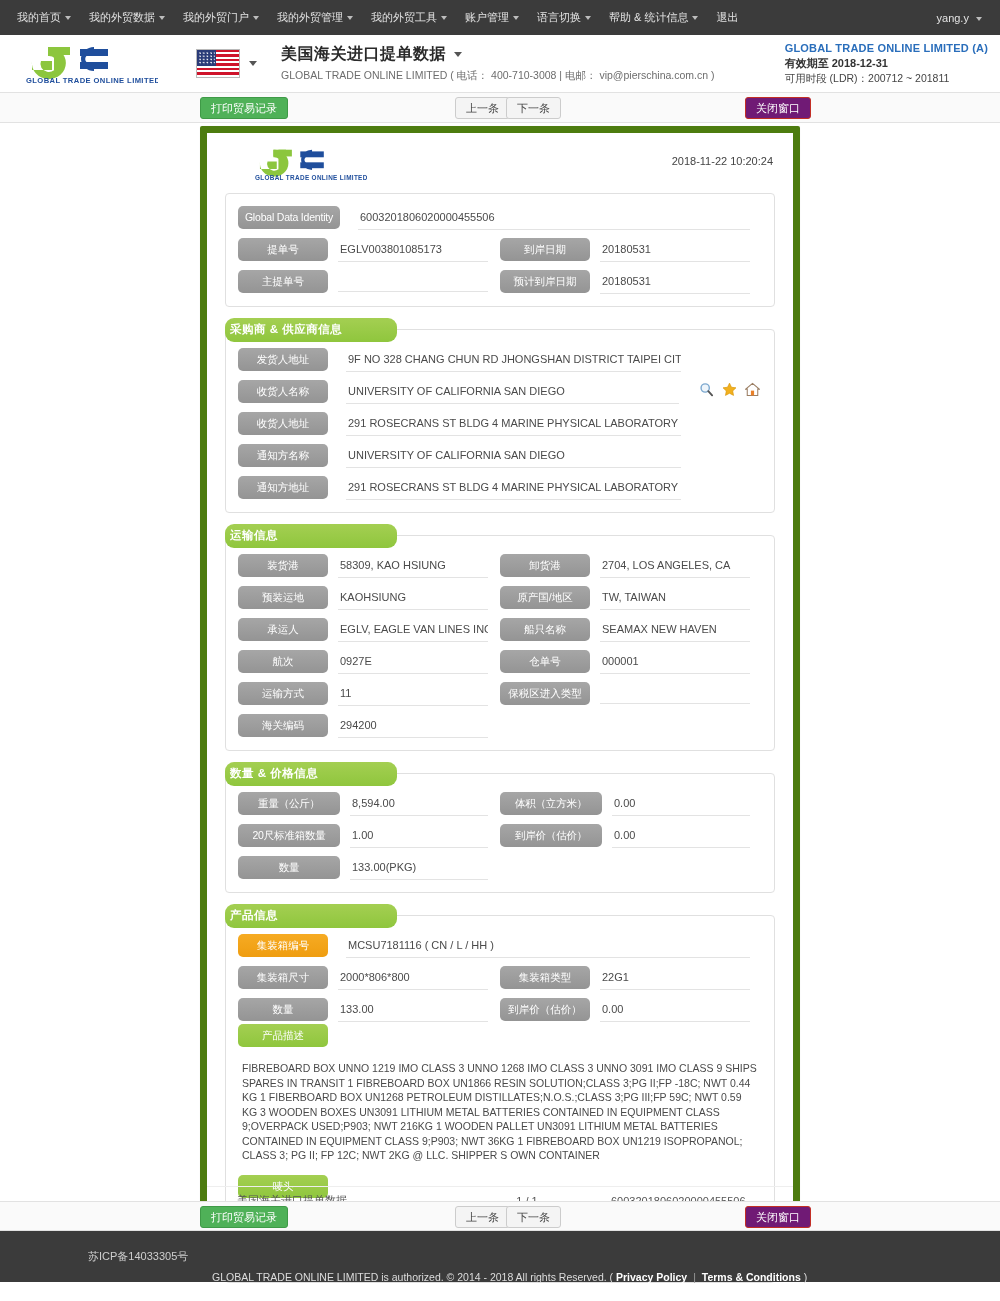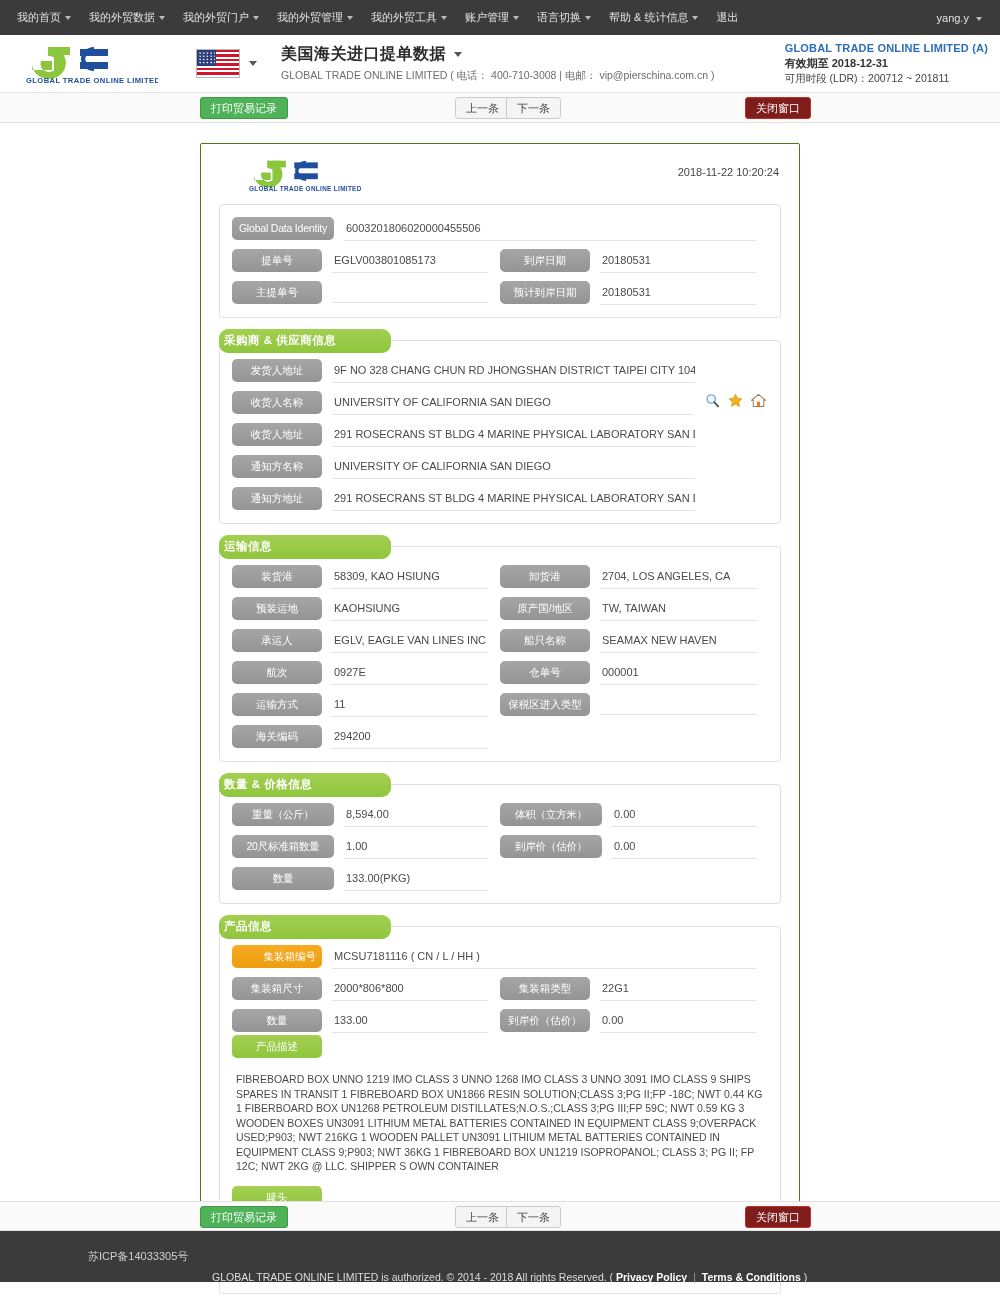--- a/index.html
+++ b/index.html
@@ -86,27 +86,27 @@
   }
   .btn {
     position:absolute; top:4px;
     font-size:11px; padding:3px 10px; border-radius:3px;
     border:1px solid; cursor:pointer; line-height:14px;
   }
   .btn-green { left:200px; background:#4fb158; border-color:#3f9a47; color:#fff; }
   .btn-gray  { background:#f4f4f4; border-color:#cccccc; color:#444; }
   .btn-prev { left:455px; }
   .btn-next { left:506px; }
-  .btn-red   { left:745px; background:#7f1d1d; border-color:#c32f25; color:#fff; }
+  .btn-red   { left:745px; background:#701a75; border-color:#c32f25; color:#fff; }
 
   
   .pagewrap { background:#fff; padding:0; position:relative; height:1078px;}
   .sheet {
-    position:absolute; left:200px; top:20px; width:600px; height:1095px;
-    background:#fff; border:1px solid #4d7c0f; border-radius:2px;
+    position:absolute; left:200px; top:3px; width:600px; height:1095px;
+    background:#fff; border:7px solid #4d7c0f; border-radius:2px;
     box-shadow:0 0 2px rgba(0,0,0,.05);
   }
   .sheet-top { height:56px; position:relative; padding:8px 18px 0 28px; }
   .sheet-logo { position:absolute; left:40px; top:10px; }
   .sheet-date {
     position:absolute; right:20px; top:22px; font-size:11px; color:#444;
   }
 
   .card {
     margin:0 18px 14px 18px; border:1px solid #e0e0e0; border-radius:4px;
@@ -119,29 +119,29 @@
     color:#fff; font-size:11.5px; font-weight:bold;
     padding:4px 14px 5px 5px; border-radius:9px; letter-spacing:.5px;
     min-width:172px; box-sizing:border-box;
   }
   .card.with-title { margin-top:22px; padding-top:18px; }
 
   .row { display:flex; align-items:flex-start; margin-bottom:8px; }
   .row:last-child { margin-bottom:2px; }
   .col { display:flex; align-items:flex-start; }
   .col.half { width:50%; }
-  .col.full { width:100%; }
+  .col.full { width:100%;gap:8px; }
 
   .lbl {
     background:linear-gradient(to bottom,#a6a6a6,#949494);
     color:#fff; font-size:10.5px; border-radius:5px;
     padding:5px 6px; text-align:center; width:90px; min-width:90px;
     line-height:13px; white-space:nowrap; overflow:hidden;
   }
-  .lbl.orange { background:linear-gradient(to bottom,#f6ab23,#ef9d10);text-align:right; }
+  .lbl.orange { background:linear-gradient(to bottom,#f6ab23,#ef9d10); }
   .lbl.green  { background:linear-gradient(to bottom,#a4cf52,#8fc63d); }
   .lbl.wide   { width:102px; min-width:102px; letter-spacing:-0.2px;}
   .val {
     flex:1; border-bottom:1px solid #e3e3e3; margin-left:10px; margin-right:12px;
     font-size:11px; color:#4a4a4a; padding:4px 2px 5px 2px; min-height:22px;
     line-height:14px; white-space:nowrap; overflow:hidden;
   }
 
   .iconset { display:flex; align-items:center; gap:8px; padding-top:2px; margin-right:2px;}
   .iconset svg { display:block; cursor:pointer; }

